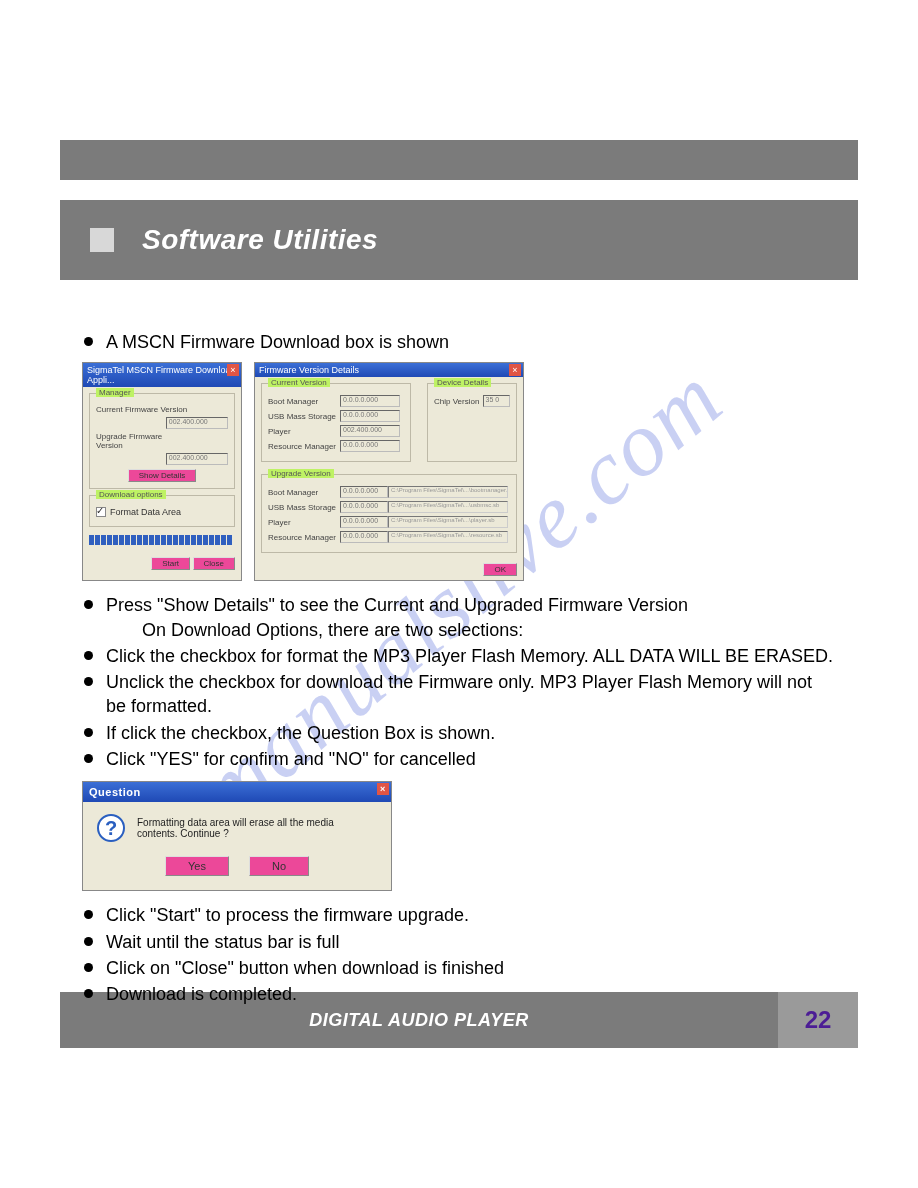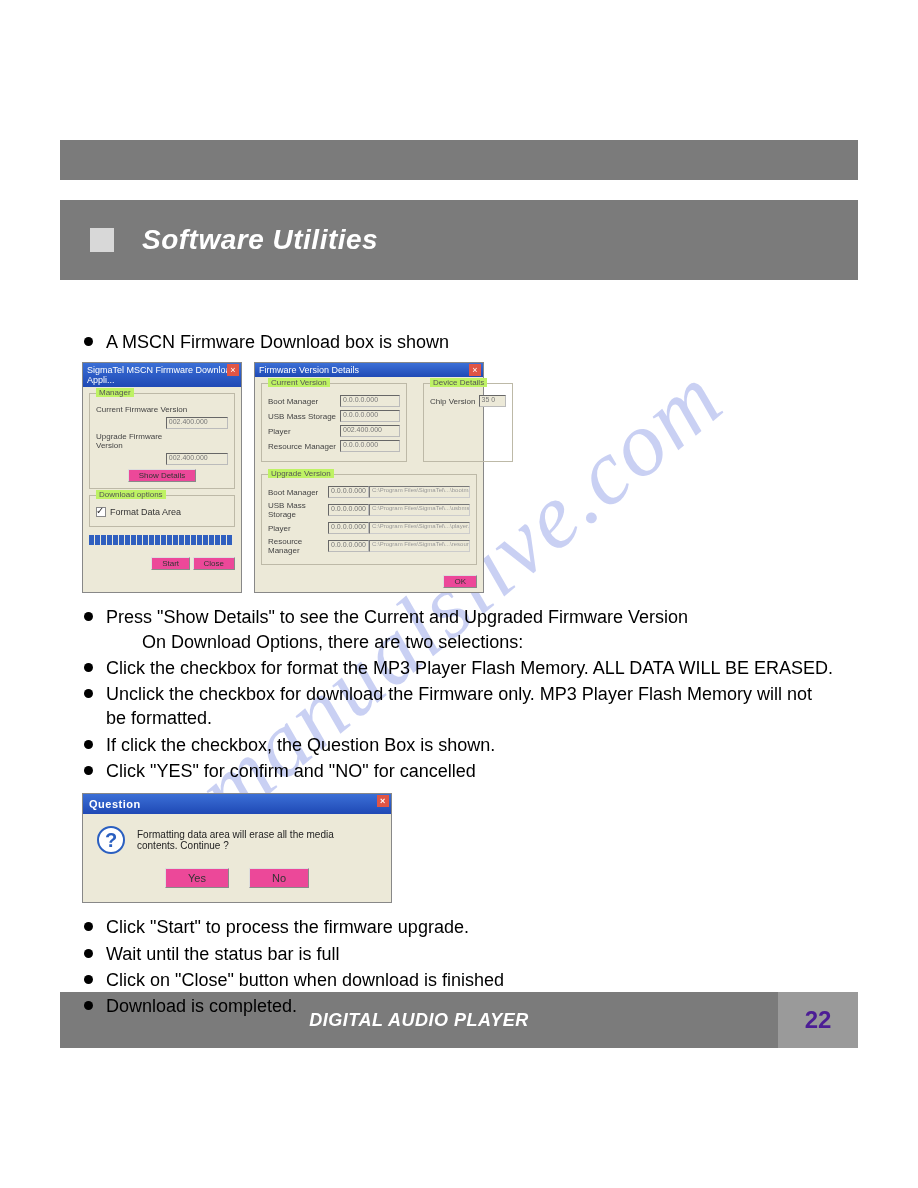--- a/index.html
+++ b/index.html
@@ -37,21 +37,21 @@
   .fld .val.ro { background: #ece9d8; }
   .btn { background: #ec4899; border: 1px outset #ddd; font-size: 8px; padding: 1px 10px; color: #333; display: inline-block; }
   .chk { display: flex; align-items: flex-start; margin: 3px 0; }
   .chk .box { width: 10px; height: 10px; border: 1px solid #888; background: #fff; margin-right: 4px; position: relative; }
   .chk .box.checked::after { content: "✓"; position: absolute; left: -1px; top: -3px; font-size: 10px; color: #333; }
   .progress { display: flex; gap: 1px; margin: 8px 6px; }
   .progress span { width: 5px; height: 10px; background: #2f5fbf; }
   .dlg .btnrow { text-align: right; padding: 4px 6px; }
 
   
-  .dlg2 { width: 230px; }
+  .dlg2 { width: 270px; }
   .dlg1 { width: 160px; }
   .row2 { display: flex; gap: 4px; }
   .row2 .fld .lbl { width: 72px; }
   .row2 .fld .val { width: 60px; }
   .pathval { background: #ece9d8; border: 1px inset #ccc; width: 120px; height: 12px; font-size: 6px; padding: 0 2px; color: #999; overflow: hidden; white-space: nowrap; }
 
   
   .qbox { width: 310px; margin: 10px 0 12px 0; }
   .qbox .tb { font-weight: bold; letter-spacing: 0.5px; font-size: 11px; padding: 4px 6px; }
   .qbox .body { background: #ece9d8; padding: 12px 14px 14px 14px; display: flex; flex-direction: column; }

